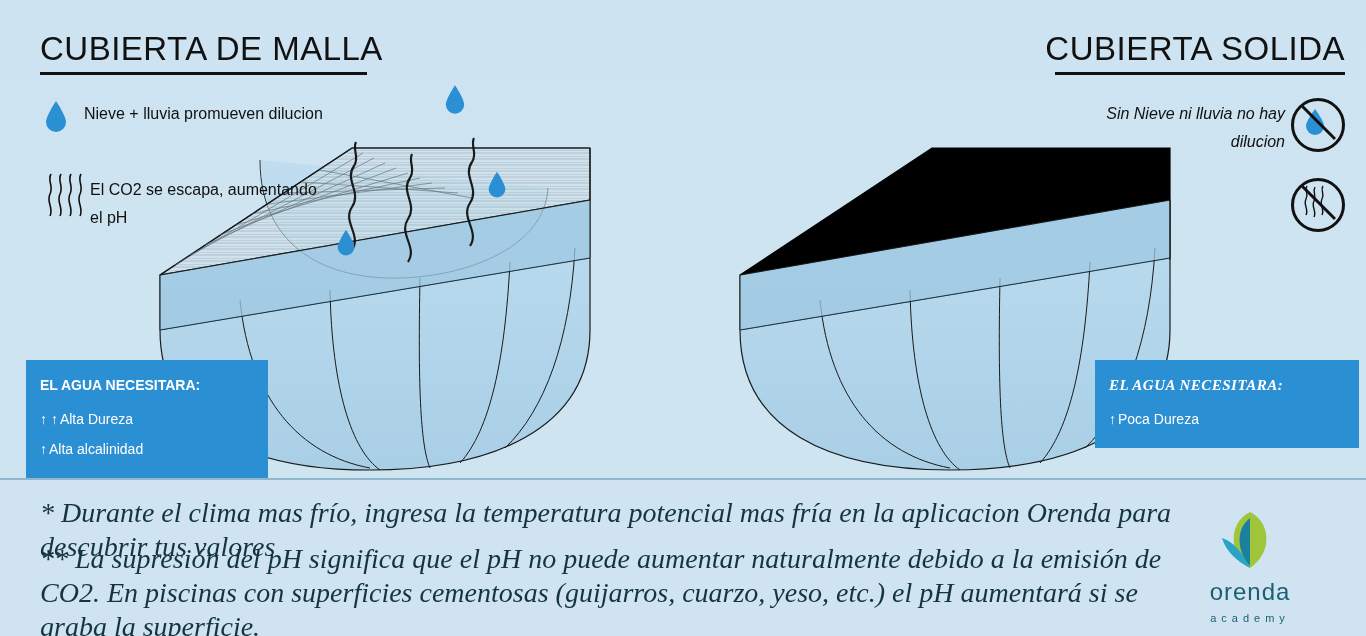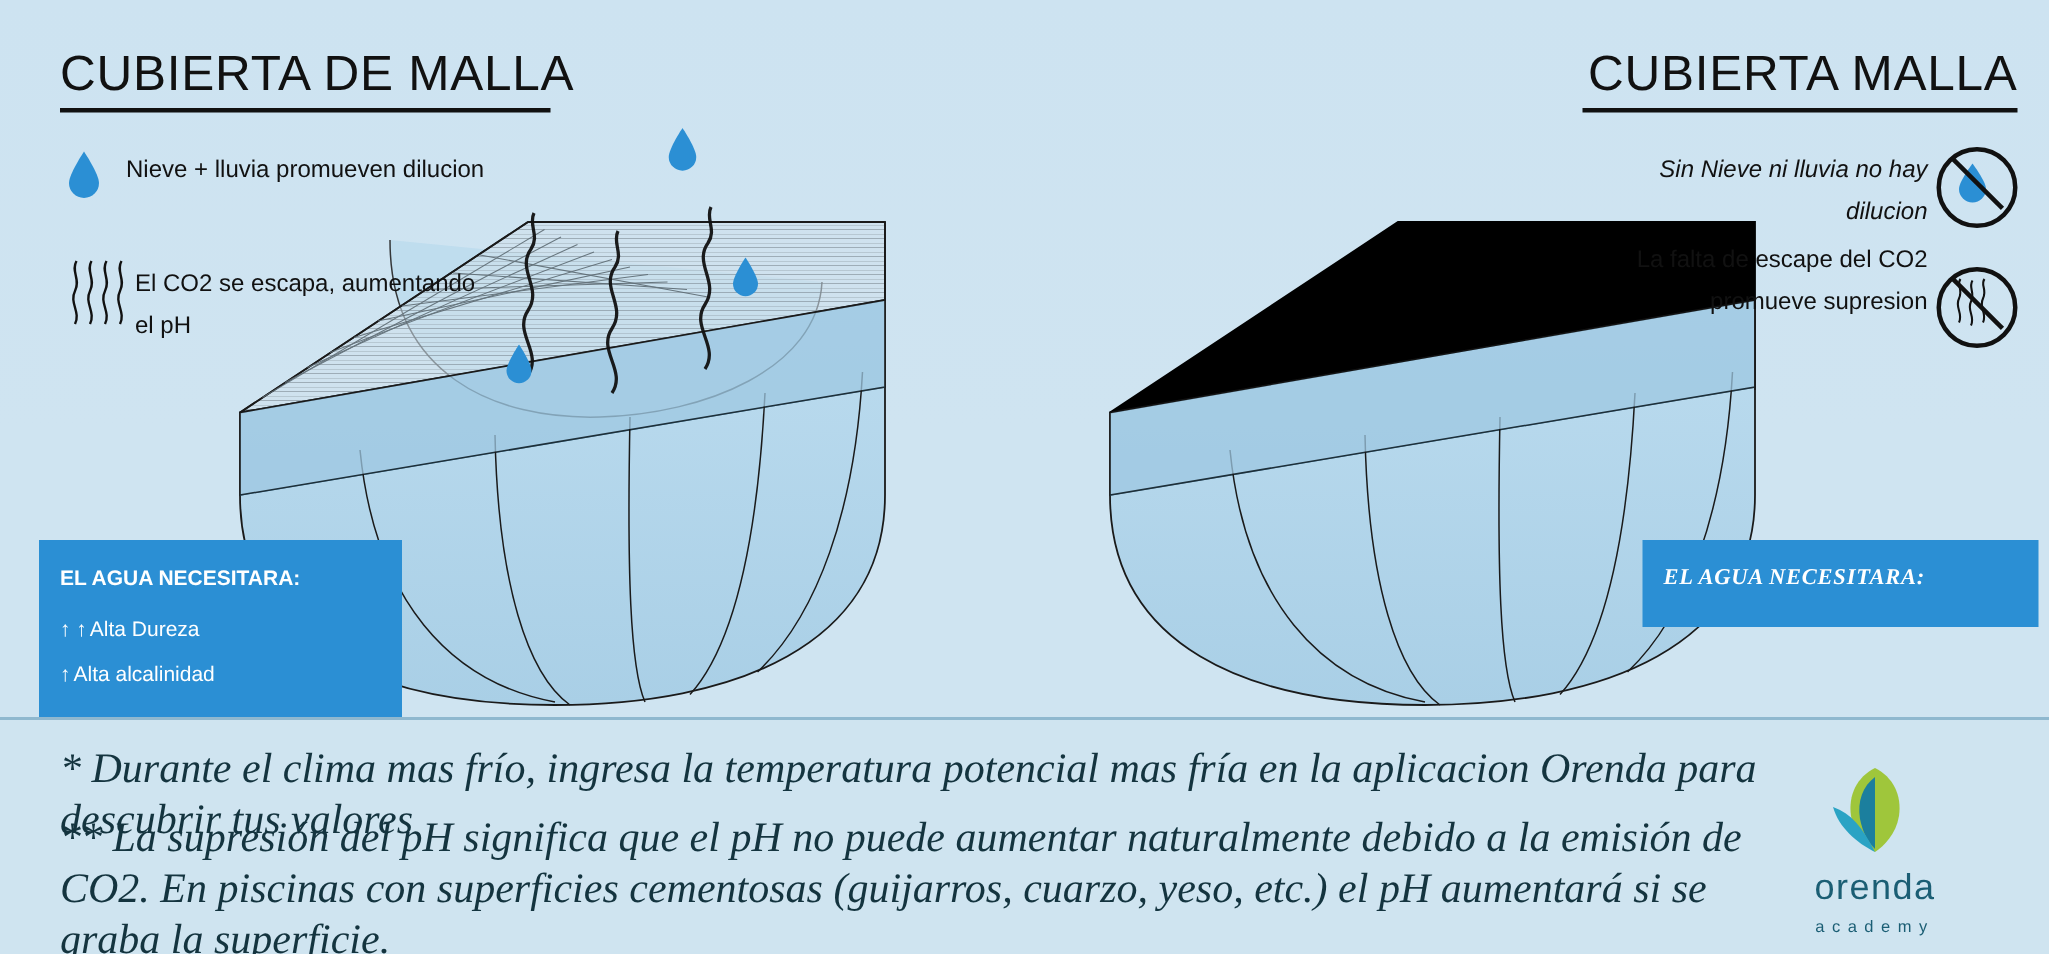--- a/index.html
+++ b/index.html
@@ -167,21 +167,21 @@
 
       <g stroke="#111" stroke-width="2.2" fill="none" opacity="0.95">
         <path d="M352,250 C362,235 342,222 352,207 C362,192 344,180 354,166 C360,157 352,150 356,142"></path>
         <path d="M408,262 C418,247 398,234 408,219 C418,204 400,192 410,178 C416,169 408,162 412,154"></path>
         <path d="M470,246 C480,231 460,218 470,203 C480,188 462,176 472,162 C478,153 470,146 474,138"></path>
       </g>
     </svg>
 
     <div class="title left">CUBIERTA DE MALLA</div>
     <div class="titlerule left"></div>
-    <div class="title right">CUBIERTA MALLA</div>
+    <div class="title right">CUBIERTA SOLIDA</div>
     <div class="titlerule right"></div>
 
     <div class="drop" style="left:44px;top:100px;">
       <svg width="24" height="34" viewBox="0 0 24 34">
           <path d="M12 1 C12 1 2 16 2 22 a10 10 0 0 0 20 0 C22 16 12 1 12 1 Z" fill="#2b8fd4"></path>
         </svg>
     </div>
     <div class="legend l1">Nieve + lluvia promueven dilucion</div>
 
     <div class="squiggle" style="left:44px;top:172px;">
@@ -211,21 +211,20 @@
     </div>
 
     <div class="legend r1">Sin Nieve ni lluvia no hay dilucion</div>
     <div class="nosym r1">
       <svg width="42" height="42" viewBox="0 0 42 42" style="position:absolute;left:0;top:0;">
         <path d="M21 8 C21 8 12 20 12 25 a9 9 0 0 0 18 0 C30 20 21 8 21 8 Z" fill="#2b8fd4"></path>
       </svg>
       <span class="slash"></span>
     </div>
 
-    <div class="legend r2">La falta de escape del CO2 promueve supresion</div>
     <div class="nosym r2">
       <svg width="42" height="42" viewBox="0 0 42 42" style="position:absolute;left:0;top:0;" stroke="#111" stroke-width="1.4" fill="none">
         <path d="M12 34 C15 28 9 24 12 18 C15 12 10 9 13 5"></path>
         <path d="M20 36 C23 30 17 26 20 20 C23 14 18 11 21 6"></path>
         <path d="M28 34 C31 28 25 24 28 18 C31 12 26 9 29 5"></path>
       </svg>
       <span class="slash"></span>
     </div>
 
     <div class="infobox left">
@@ -233,20 +232,23 @@
       <span class="arrowrow">
         <span class="arw">↑ ↑</span><span>Alta Dureza</span>
       </span>
       <span class="arrowrow">
         <span class="arw">↑</span><span>Alta alcalinidad</span>
       </span>
     </div>
 
     <div class="infobox right">
       <span class="hd">EL AGUA NECESITARA:</span>
+      <span class="arrowrow">
+        <span class="arw">↑</span><span>Poca Dureza</span>
+      </span>
     </div>
 
   </div>
 
   <div class="bottom">
     <div class="note n1">*  Durante el clima mas frío, ingresa la temperatura potencial mas fría en la aplicacion Orenda para descubrir tus valores</div>
     <div class="note n2">** La supresión del pH significa que el pH no puede aumentar naturalmente debido a la emisión de CO2. En piscinas con superficies cementosas (guijarros, cuarzo, yeso, etc.) el pH aumentará si se graba la superficie.</div>
 
     <div class="logo">
       <svg width="76" height="64" viewBox="0 0 76 64">

